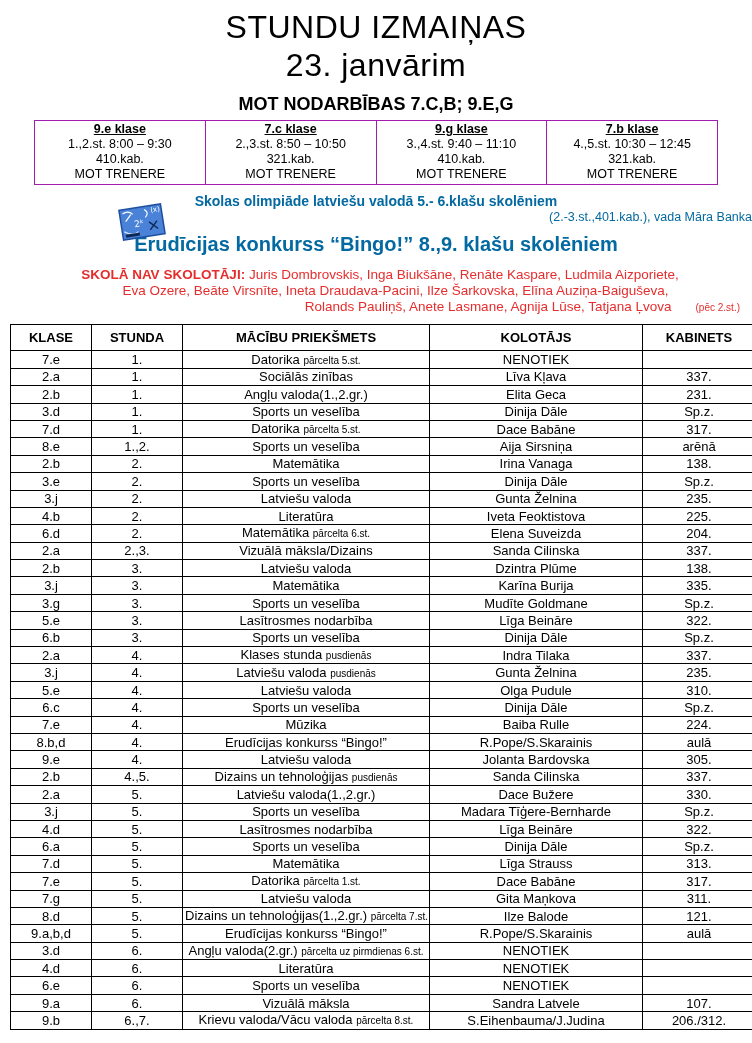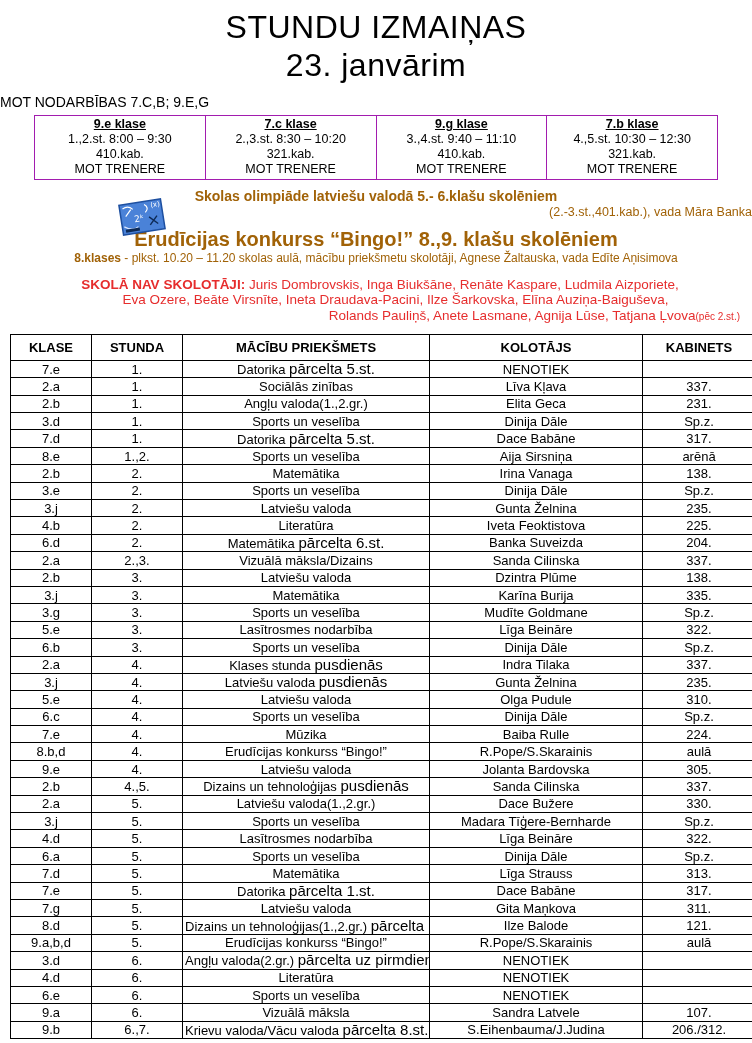--- a/index.html
+++ b/index.html
@@ -6,58 +6,58 @@
   body{
     width:752px;height:1043px;background:#ffffff;color:#000;
     font-family:"Liberation Sans","DejaVu Sans",sans-serif;
     overflow:hidden;position:relative;
   }
   .doc-title{
     text-align:center;font-weight:normal;font-size:32px;line-height:38px;
     margin-top:8px;letter-spacing:0.5px;
   }
   .mot-heading{
-    text-align:left;font-weight:normal;font-size:14px;margin-top:10px;
+    text-align:center;font-weight:bold;font-size:18px;margin-top:10px;
   }
   table{border-collapse:collapse;}
   .mot-table{
     width:684px;margin:5px auto 0 auto;table-layout:fixed;
   }
   .mot-table td{
     border:1px solid #a21caf;text-align:center;vertical-align:top;
     font-size:12.5px;line-height:15px;padding:1px 2px 2px 2px;
   }
   .mot-klase{font-weight:bold;text-decoration:underline;}
   .announcements{position:relative;margin-top:8px;}
-  .blue{color:#a16207;}
+  .blue{color:#0369a1;}
   .olymp-title{text-align:center;font-weight:bold;font-size:14px;}
   .olymp-detail{text-align:right;font-size:12.5px;margin-top:1px;}
   .olymp-img{position:absolute;left:116px;top:6px;width:52px;height:46px;}
   .bingo-title{text-align:center;font-weight:bold;font-size:20px;margin-top:9px;}
   .bingo-line{text-align:center;font-size:12px;line-height:14.5px;}
   .bingo-line .b{font-weight:bold;}
   .absent{margin-top:11px;color:#E62D2D;font-size:13.5px;line-height:15.8px;}
   .absent .label{font-weight:bold;}
   .absent-line1{text-align:center;padding-left:8px;}
   .absent-line2{text-align:center;padding-left:39px;}
   .absent-line3{text-align:right;padding-right:12px;}
-  .absent .small-note{font-size:10px;}
+  .absent .small-note{font-size:10px;padding-left:24px;}
   .schedule{width:730px;margin:9px 0 0 10px;table-layout:fixed;}
   .schedule th,.schedule td{
     border:1px solid #000;text-align:center;vertical-align:middle;
     padding:0 2px;overflow:hidden;white-space:nowrap;
   }
   .schedule th{font-size:13px;font-weight:bold;height:25px;}
   .schedule td{font-size:13px;height:16.4px;line-height:15px;}
   .schedule .c0{width:76px;margin-left:8px;}
   .schedule .c1{width:86px;}
   .schedule .c2{width:242px;}
   .schedule .c3{width:208px;}
   .schedule .c4{width:108px;}
-  .sub{font-size:15px;}
+  .sub{font-size:10px;}
 </style>
 </head>
 <body>
 
 <div class="doc-title">
   <div>STUNDU IZMAIŅAS</div>
   <div>23. janvārim</div>
 </div>
 
 <div class="mot-heading">MOT NODARBĪBAS 7.C,B; 9.E,G</div>
@@ -66,33 +66,33 @@
   <tbody>
     <tr id="mot-row">
         <td>
           <div class="mot-klase">9.e klase</div>
           <div>1.,2.st. 8:00 – 9:30</div>
           <div>410.kab.</div>
           <div>MOT TRENERE</div>
         </td>
         <td>
           <div class="mot-klase">7.c klase</div>
-          <div>2.,3.st. 8:30 – 10:20</div>
+          <div>2.,3.st. 8:50 – 10:50</div>
           <div>321.kab.</div>
           <div>MOT TRENERE</div>
         </td>
         <td>
           <div class="mot-klase">9.g klase</div>
           <div>3.,4.st. 9:40 – 11:10</div>
           <div>410.kab.</div>
           <div>MOT TRENERE</div>
         </td>
         <td>
           <div class="mot-klase">7.b klase</div>
-          <div>4.,5.st. 10:30 – 12:30</div>
+          <div>4.,5.st. 10:30 – 12:45</div>
           <div>321.kab.</div>
           <div>MOT TRENERE</div>
         </td>
       </tr>
   </tbody>
 </table>
 
 <div class="announcements">
   <svg class="olymp-img" viewBox="0 0 52 46">
     <g transform="rotate(-9 26 23)">
@@ -103,21 +103,20 @@
       <text x="36" y="15" font-size="7" fill="#ffffff" font-family="DejaVu Sans, sans-serif">(x)</text>
       <path d="M33 24 l8 8 M41 24 l-8 8" stroke="#0d2a56" stroke-width="1.4"></path>
       <path d="M7 30 q8 6 14 2" stroke="#d8e6ff" stroke-width="1.2" fill="none"></path>
       <rect x="8" y="33" width="14" height="3" fill="#0d2a56"></rect>
     </g>
   </svg>
   <div class="olymp-title blue">Skolas olimpiāde latviešu valodā 5.- 6.klašu skolēniem</div>
   <div class="olymp-detail blue">(2.-3.st.,401.kab.), vada Māra Banka</div>
   <div class="bingo-title blue">Erudīcijas konkurss “Bingo!” 8.,9. klašu skolēniem</div>
   <div id="bingo-lines">
-      <div class="bingo-line blue"><span class="b">8.klases</span><span> - plkst. 10.20 – 11.20 skolas aulā, mācību priekšmetu skolotāji, Agnese Žaltauska, vada Edīte Aņisimova</span></div>
     </div>
 </div>
 
 <div class="absent">
   <div class="absent-line1">
     <span class="label">SKOLĀ NAV SKOLOTĀJI:</span><span> Juris Dombrovskis, Inga Biukšāne, Renāte Kaspare, Ludmila Aizporiete,</span>
   </div>
   <div class="absent-line2">Eva Ozere, Beāte Virsnīte, Ineta Draudava-Pacini, Ilze Šarkovska, Elīna Auziņa-Baiguševa,</div>
   <div class="absent-line3">
     <span>Rolands Pauliņš, Anete Lasmane, Agnija Lūse, Tatjana Ļvova</span><span class="small-note">(pēc 2.st.)</span>
@@ -202,21 +201,21 @@
         <td class="c0">4.b</td>
         <td class="c1">2.</td>
         <td class="c2"><span>Literatūra</span></td>
         <td class="c3">Iveta Feoktistova</td>
         <td class="c4">225.</td>
       </tr>
       <tr>
         <td class="c0">6.d</td>
         <td class="c1">2.</td>
         <td class="c2"><span>Matemātika</span> <span class="sub">pārcelta 6.st.</span></td>
-        <td class="c3">Banka Suveizda</td>
+        <td class="c3">Elena Suveizda</td>
         <td class="c4">204.</td>
       </tr>
       <tr>
         <td class="c0">2.a</td>
         <td class="c1">2.,3.</td>
         <td class="c2"><span>Vizuālā māksla/Dizains</span></td>
         <td class="c3">Sanda Cilinska</td>
         <td class="c4">337.</td>
       </tr>
       <tr>

